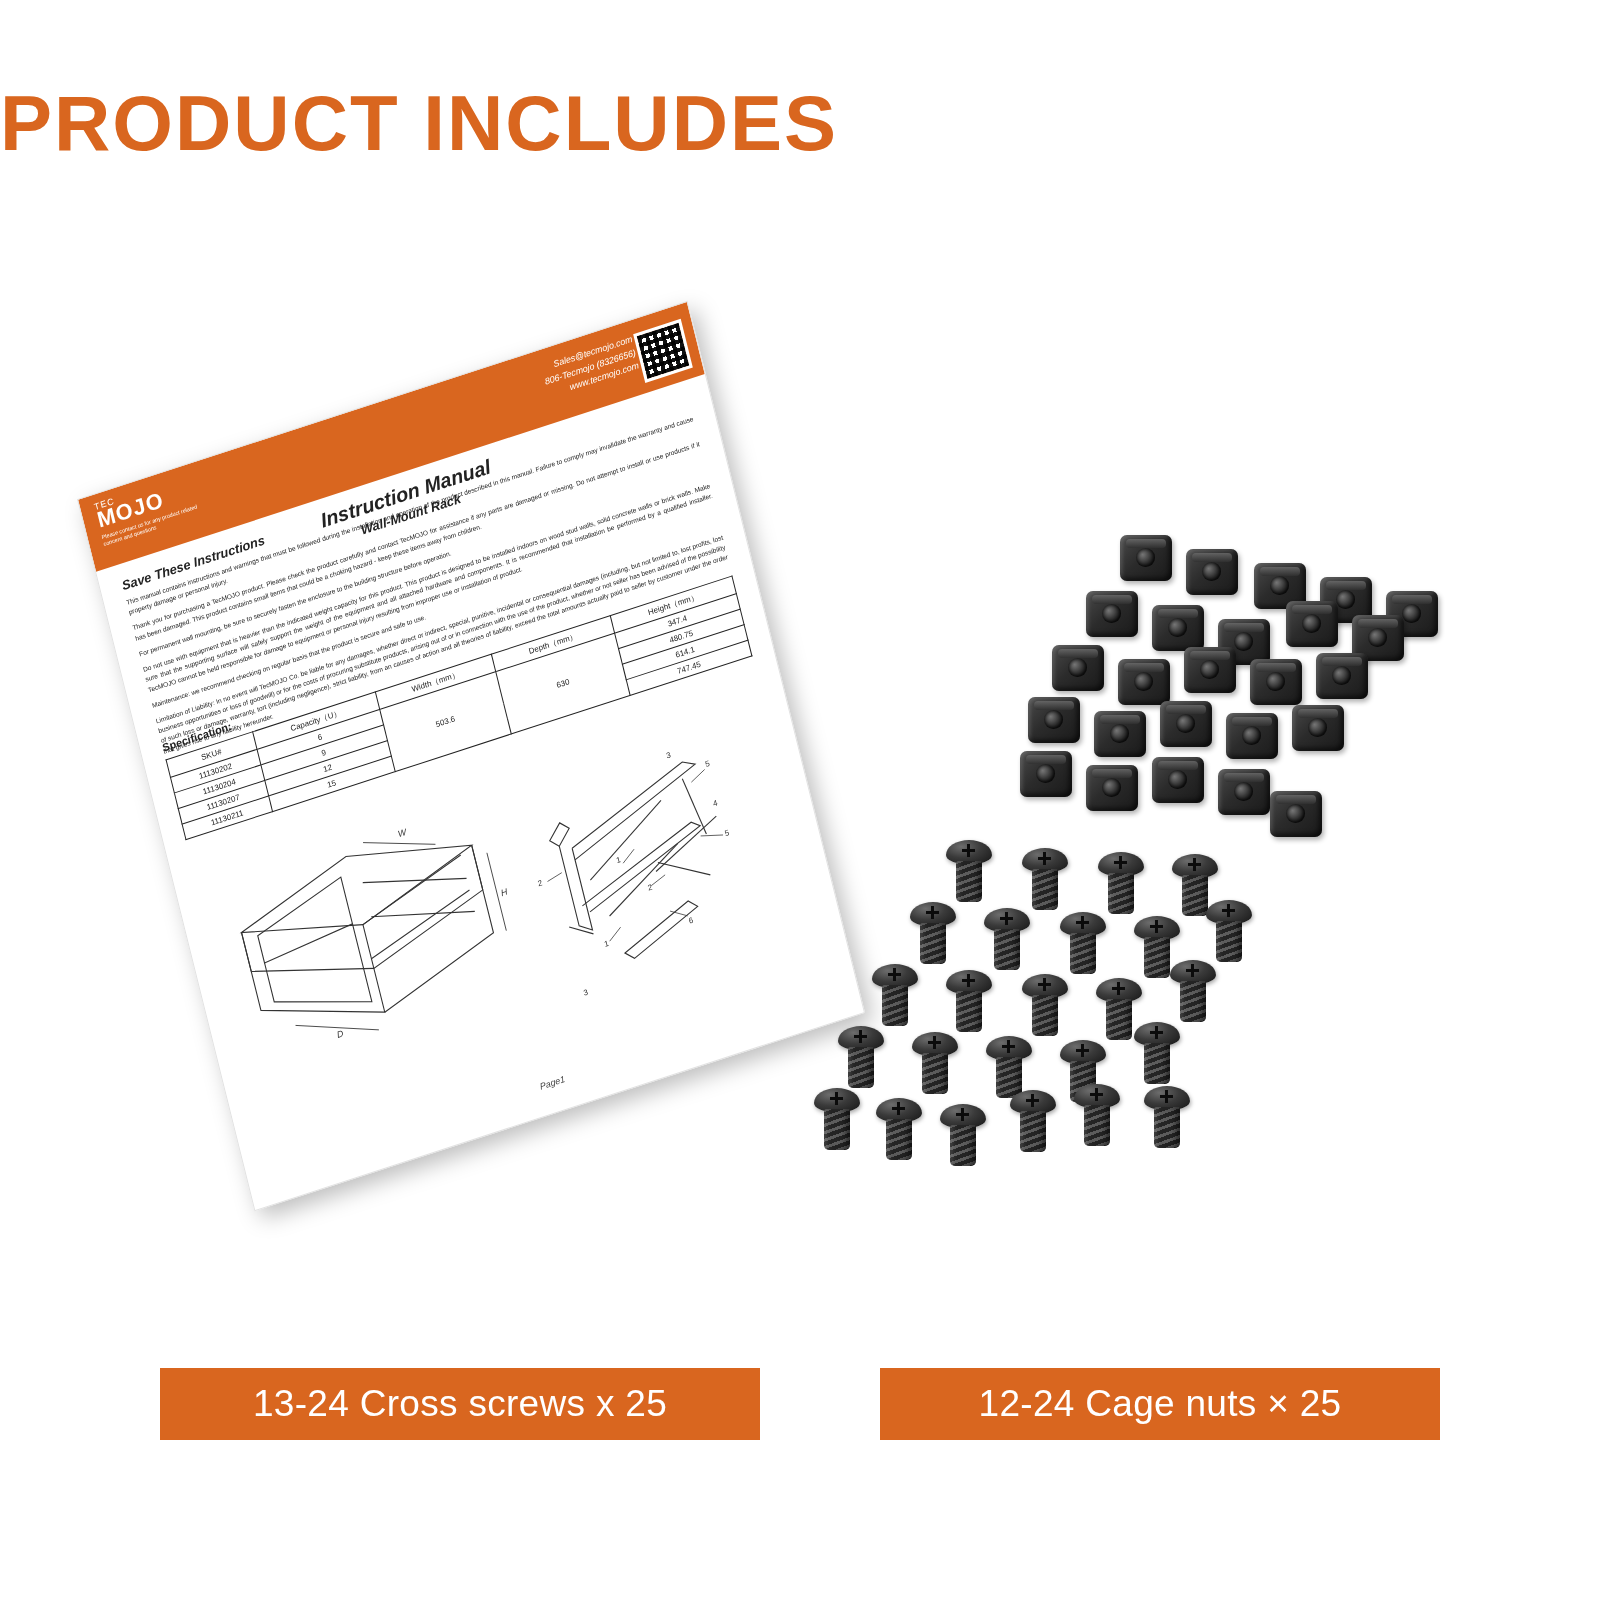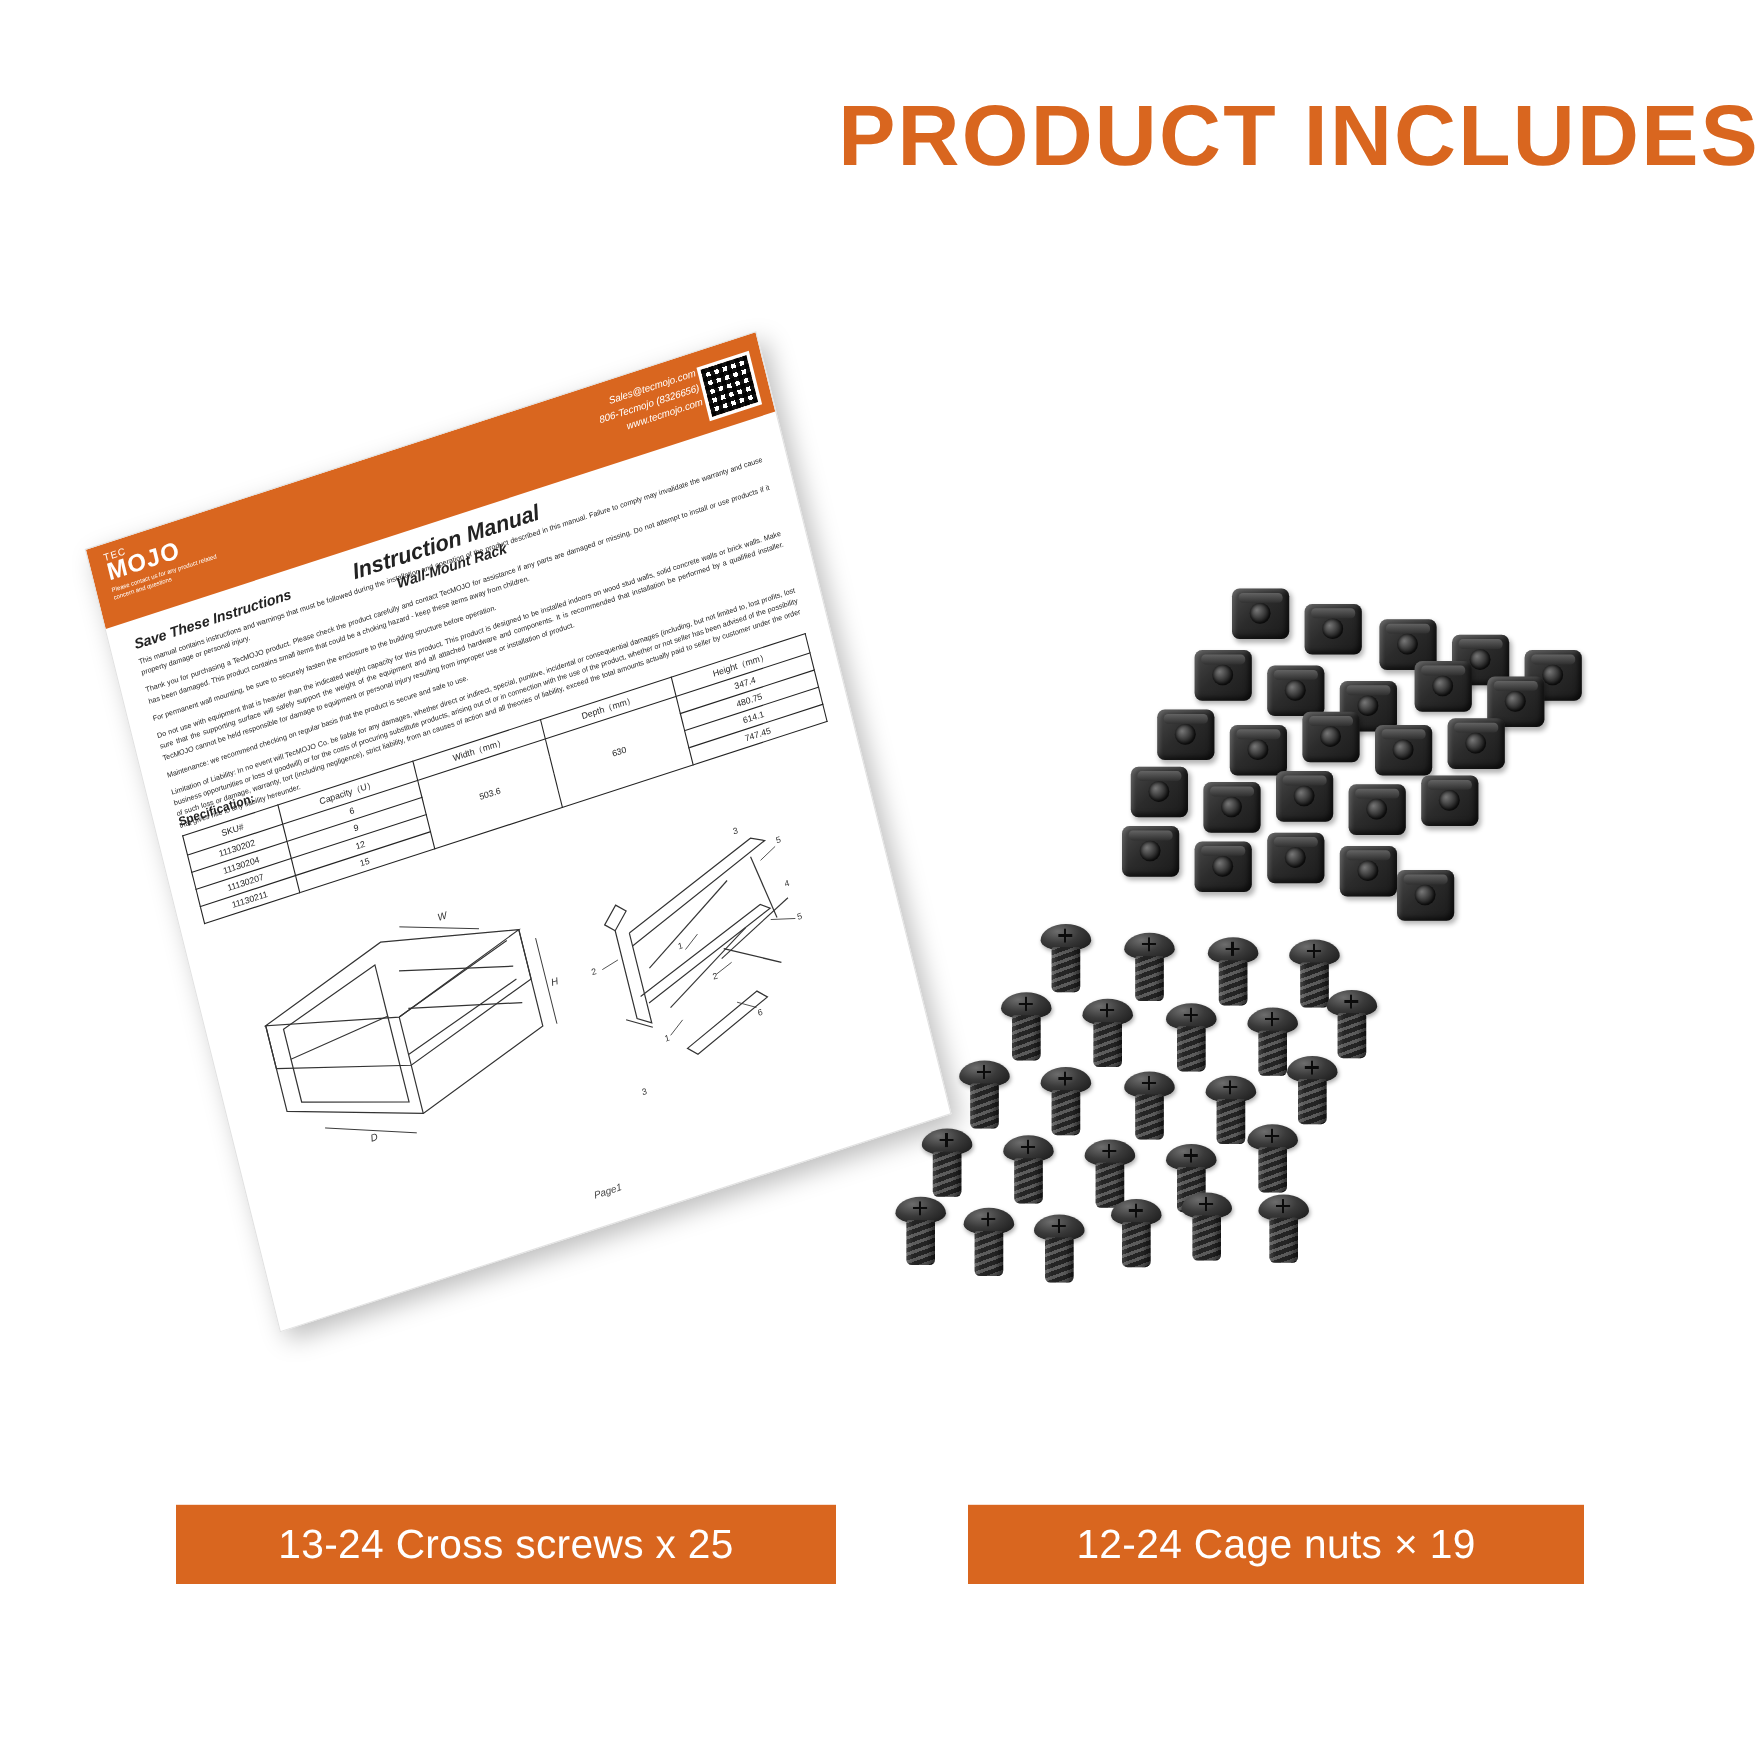--- a/index.html
+++ b/index.html
@@ -15,21 +15,21 @@
     font-family: "Liberation Sans", sans-serif;
     color: #333;
   }
 
   
   .page-title {
     position: absolute;
     top: 78px;
     left: 0;
     width: 100%;
-    text-align: right;
+    text-align: left;
     font-size: 78px;
     font-weight: bold;
     letter-spacing: 2px;
     color: #D9661F;
     font-family: "Liberation Sans", sans-serif;
     text-transform: uppercase;
   }
 
   
   .sheet-wrap {
@@ -676,13 +676,13 @@
     </div>
   <div class="part" style="left:330px; top:246px;">
       <div class="screw">
         <div class="head"></div>
         <div class="shaft"></div>
       </div>
     </div>
 </div>
 
 <div class="caption" id="caption-screws">13-24 Cross screws x 25</div>
-<div class="caption" id="caption-nuts">12-24 Cage nuts × 19</div>
+<div class="caption" id="caption-nuts">12-24 Cage nuts × 25</div>
 
 </body></html>

